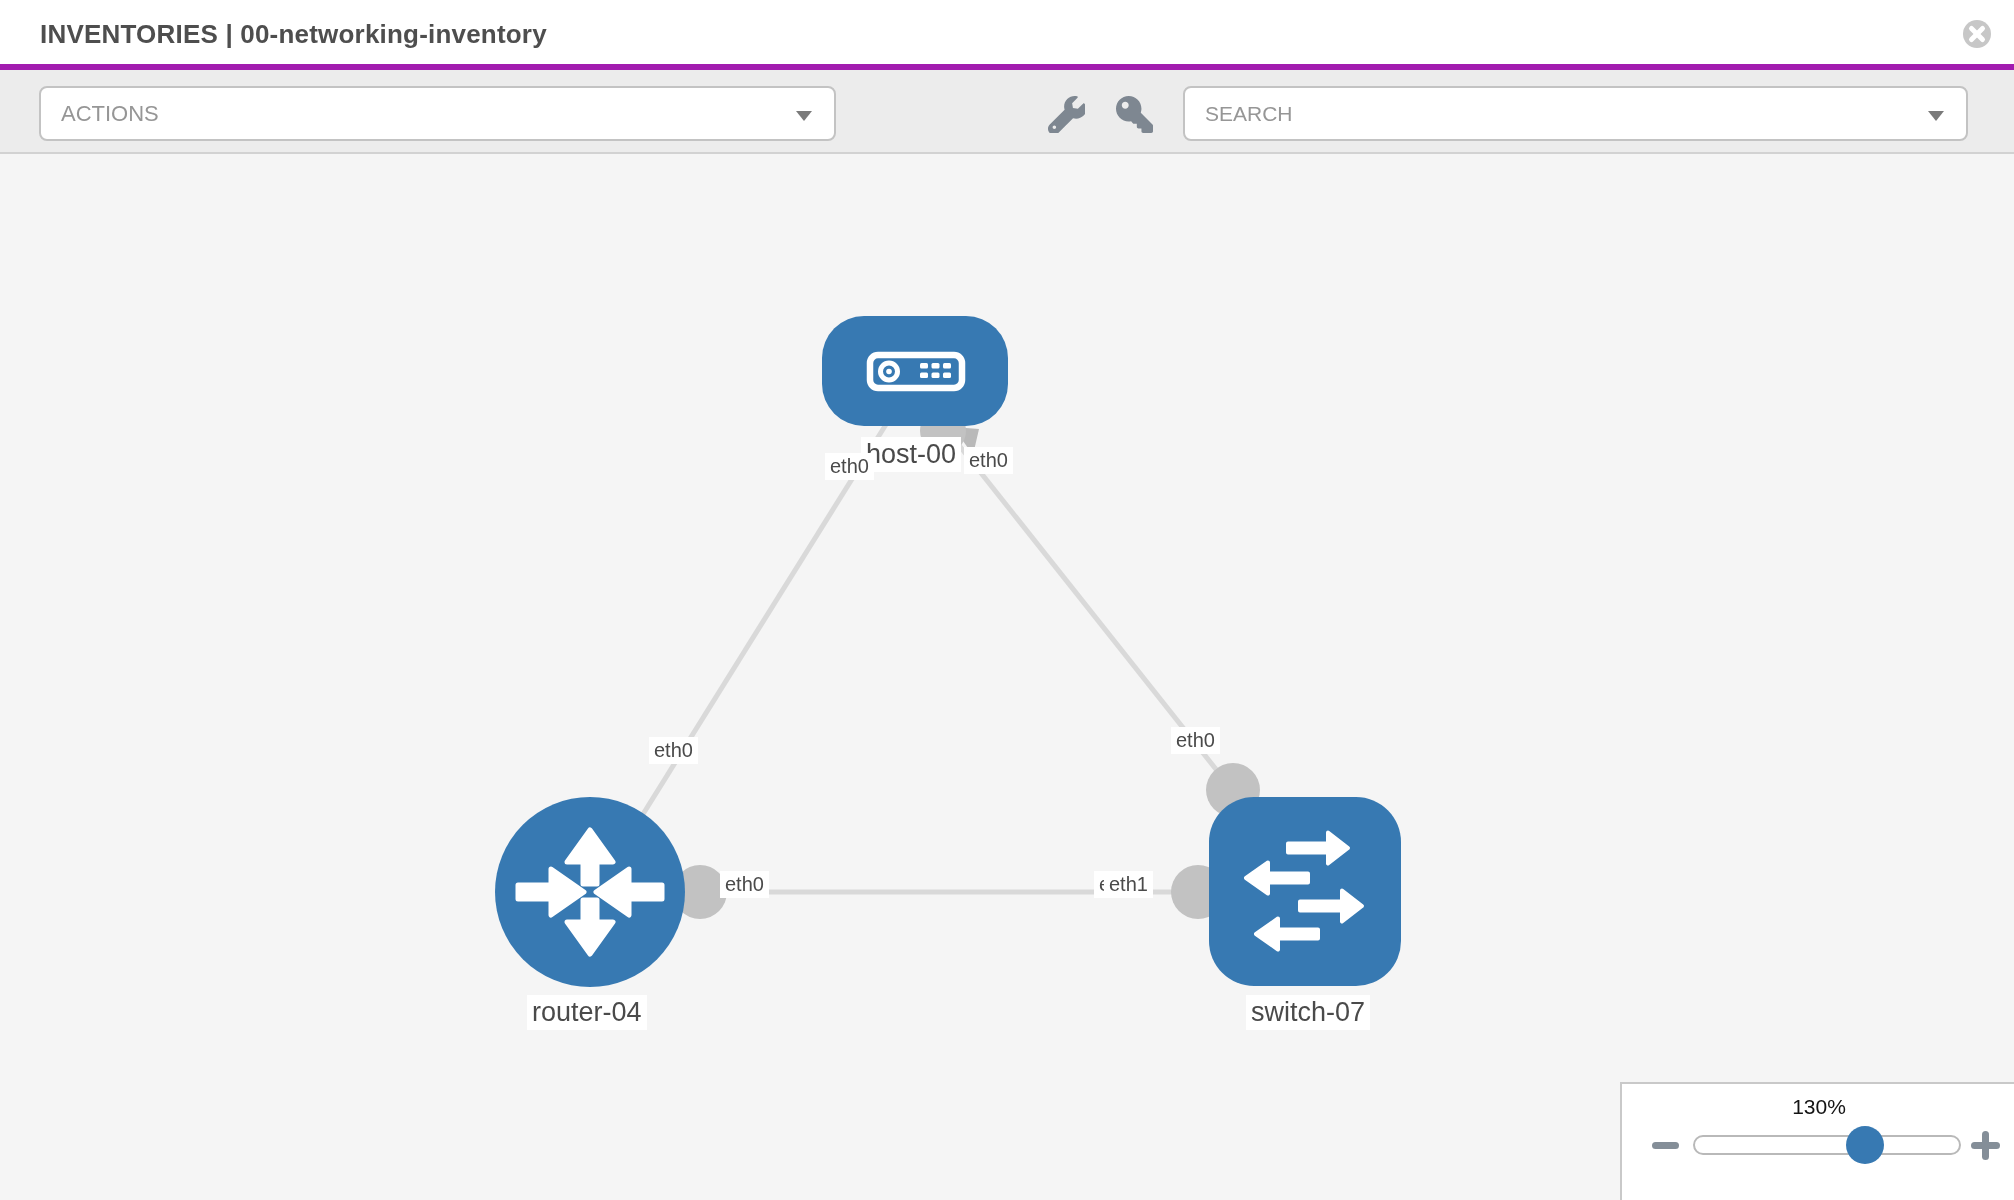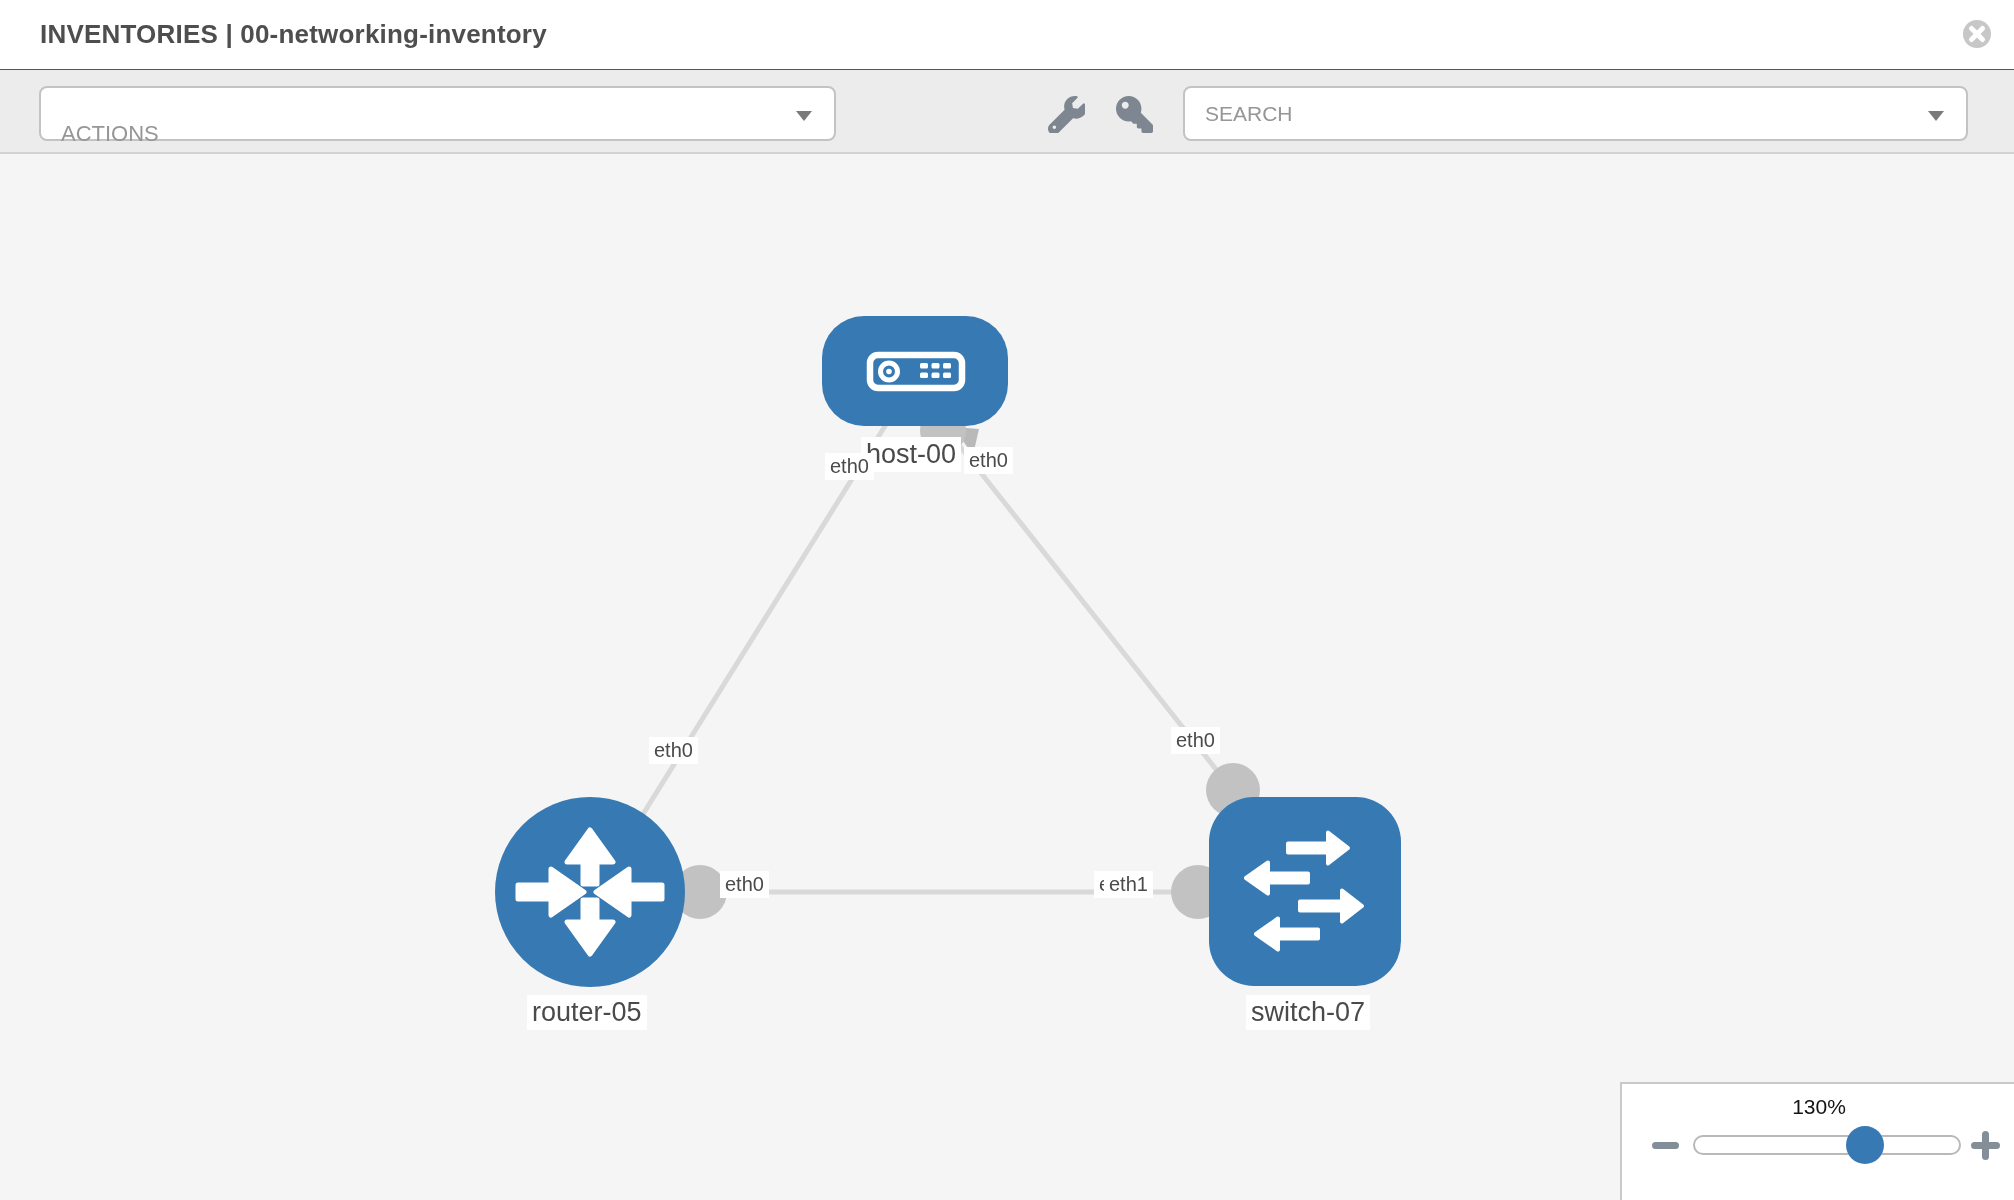--- a/index.html
+++ b/index.html
@@ -5,39 +5,39 @@
   * { margin:0; padding:0; box-sizing:border-box; }
   html,body { width:2014px; height:1200px; }
   body {
     position:relative; overflow:hidden;
     background:#f5f5f5;
     font-family:"Liberation Sans", sans-serif;
   }
   
   .titlebar {
     position:absolute; left:0; top:0; width:2014px; height:70px;
-    background:#ffffff; border-bottom:1px solid #a21caf; z-index:20;
+    background:#ffffff; border-bottom:6px solid #a21caf; z-index:20;
   }
   .titlebar h1 {
     position:absolute; left:40px; top:0; line-height:69px;
     font-size:26px; font-weight:bold; color:#4e4e4e; letter-spacing:0.2px;
   }
   .close-btn { position:absolute; right:22px; top:19px; width:30px; height:30px; cursor:pointer; }
   
   .toolbar {
     position:absolute; left:0; top:70px; width:2014px; height:84px;
     background:#ececec; border-bottom:2px solid #d2d2d2; z-index:20;
   }
   .combo {
     position:absolute; top:16px; height:55px;
     background:#ffffff; border:2px solid #c3c3c3; border-radius:8px;
   }
   .combo-label {
     position:absolute; left:20px; top:0; line-height:51px;
-    font-size:22px; color:#969696;margin-top:20px;
+    font-size:22px; color:#969696;
   }
   .caret {
     position:absolute; right:22px; top:23px; width:0; height:0;
     border-left:8px solid transparent; border-right:8px solid transparent;
     border-top:10px solid #7a7a7a;
   }
   .combo input {
     position:absolute; left:20px; top:0; width:80%; height:51px; border:none; outline:none;
     font-size:21px; color:#666; background:transparent;
     font-family:"Liberation Sans", sans-serif;
@@ -125,21 +125,21 @@
     <g fill="#ffffff" stroke="#ffffff" stroke-width="4" stroke-linejoin="round">
       <path d="M1288,843.5 H1328 V832.5 L1348,848 L1328,863.5 V852.5 H1288 Z"></path>
       <path d="M1308,873.5 H1268 V862.5 L1246,878 L1268,893.5 V882.5 H1308 Z"></path>
       <path d="M1300,901.5 H1342 V890.5 L1362,906 L1342,921.5 V910.5 H1300 Z"></path>
       <path d="M1318,929.5 H1278 V918.5 L1256,934 L1278,949.5 V938.5 H1318 Z"></path>
     </g>
   </g>
 </svg>
 
 <div class="lbl lbl-node" style="left:861px; top:437px;">host-00</div>
-<div class="lbl lbl-node" style="left:527px; top:995px;">router-05</div>
+<div class="lbl lbl-node" style="left:527px; top:995px;">router-04</div>
 <div class="lbl lbl-node" style="left:1246px; top:995px;">switch-07</div>
 
 <div class="lbl lbl-if" style="left:825px; top:453px;">eth0</div>
 <div class="lbl lbl-if" style="left:964px; top:447px;">eth0</div>
 <div class="lbl lbl-if" style="left:649px; top:737px;">eth0</div>
 <div class="lbl lbl-if" style="left:1171px; top:727px;">eth0</div>
 <div class="lbl lbl-if" style="left:720px; top:871px;">eth0</div>
 <div class="lbl lbl-if lbl-behind" style="left:1094px; top:871px;">eth0</div>
 <div class="lbl lbl-if lbl-front" style="left:1104px; top:871px;">eth1</div>
 

